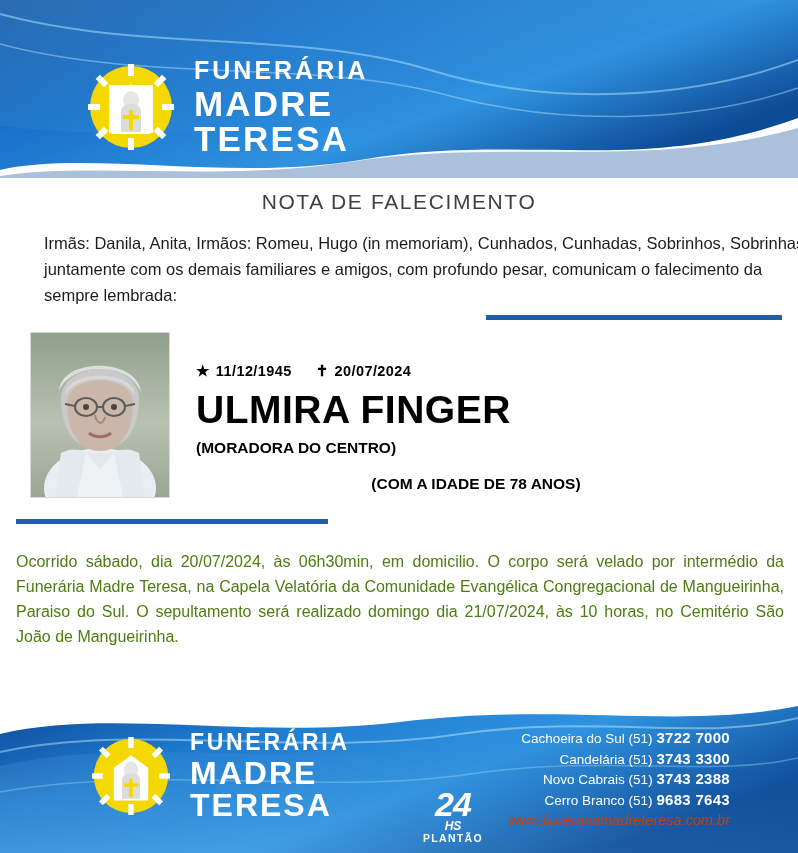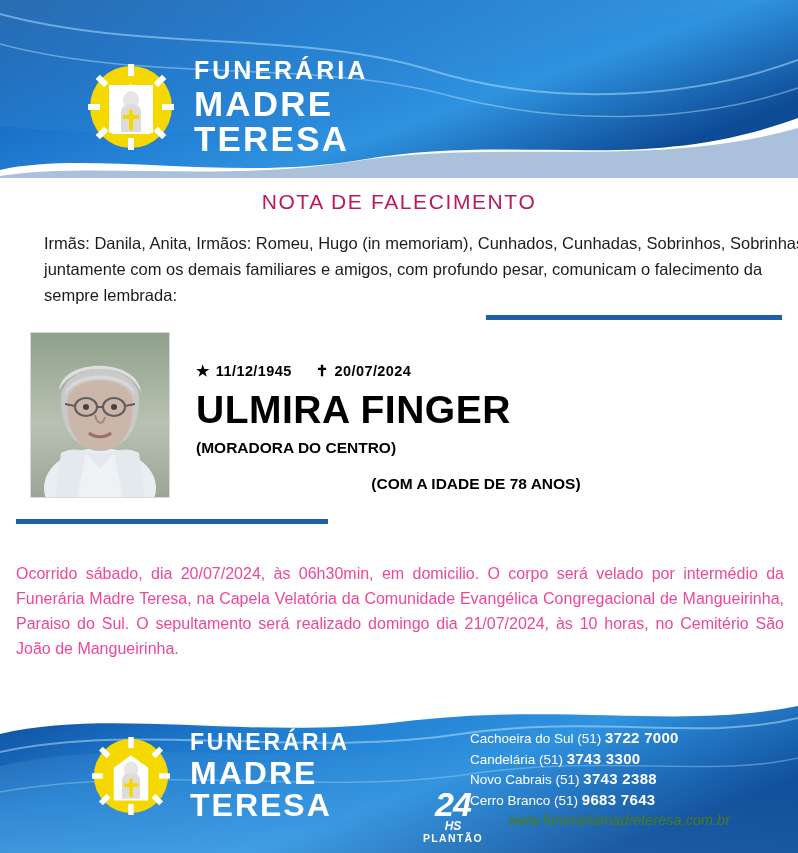--- a/index.html
+++ b/index.html
@@ -63,21 +63,21 @@
 
   
   .nota-title {
     position: absolute;
     left: 0;
     top: 190px;
     width: 798px;
     text-align: center;
     font-size: 21px;
     letter-spacing: 1.6px;
-    color: #be185d;
+    color: #404040;
   }
 
   .intro-text {
     position: absolute;
     left: 16px;
     top: 230px;
     width: 766px;
     font-size: 16.5px;
     line-height: 26px;
     color: #1c1c1c;
@@ -142,25 +142,25 @@
     margin-top: 9px;
     font-size: 15.5px;
     font-weight: bold;
     color: #000;
     line-height: 20px;
   }
 
   .body-text {
     position: absolute;
     left: 16px;
-    top: 561px;
+    top: 549px;
     width: 768px;
     font-size: 16px;
     line-height: 25px;
-    color: #ec4899;
+    color: #4d7c0f;
     text-align: justify;
   }
 
   .services-line {
     position: absolute;
     left: 0;
     top: 666px;
     width: 798px;
     text-align: center;
     font-size: 16px;
@@ -219,37 +219,38 @@
     font-weight: bold;
     letter-spacing: 1.3px;
     line-height: 13px;
   }
 
   .phones {
     position: absolute;
     left: 470px;
     top: 728px;
     width: 260px;
+    text-align: right;
     color: #ffffff;
   }
   .phone-row {
     font-size: 13.5px;
     line-height: 19.5px;
     white-space: nowrap;
   }
   .phone-row .city { font-weight: normal; }
   .phone-row .num { font-weight: bold; font-size: 15px; letter-spacing: 0.3px; }
   .site {
     position: absolute;
     left: 400px;
     top: 812px;
     width: 330px;
     text-align: right;
     font-size: 14.5px;
-    color: #4d7c0f;
+    color: #c2410c;
     font-style: italic;
   }
 </style>
 </head>
 <body>
 
 <div class="page">
 
   <div class="top-banner">
     <svg width="798" height="178" viewBox="0 0 798 178" xmlns="http://www.w3.org/2000/svg">

